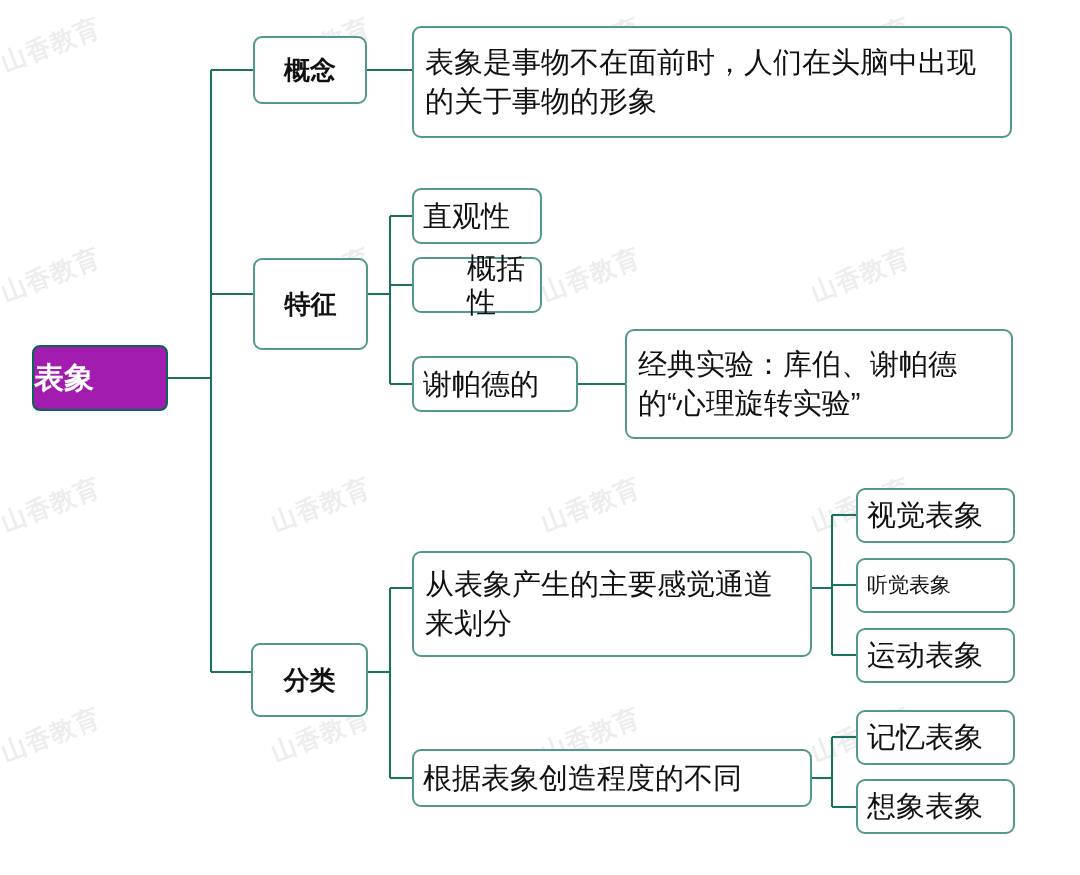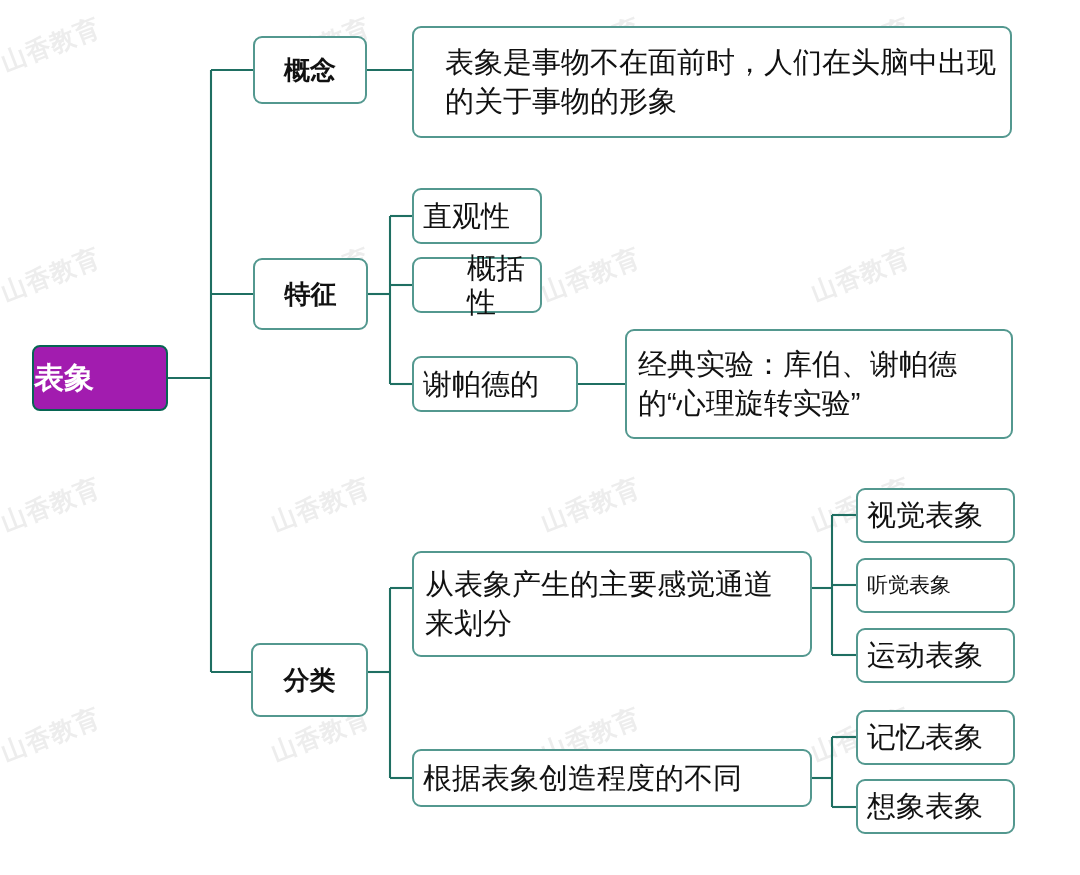--- a/index.html
+++ b/index.html
@@ -166,25 +166,25 @@
     </svg>
 
     <div class="node root" style="left:32px; top:345px; width:136px; height:66px; font-size:30px;">
       <span class="node-label">表象</span>
     </div>
 
     <div class="node branch" style="left:253px; top:36px; width:114px; height:68px; font-size:26px;">
       <span class="node-label">概念</span>
     </div>
 
-    <div class="node leaf wrap" style="left:412px; top:26px; width:600px; height:112px; font-size:29px;padding-left:20px;">
+    <div class="node leaf wrap" style="left:412px; top:26px; width:600px; height:112px; font-size:29px;">
       <span class="node-label">表象是事物不在面前时，人们在头脑中出现的关于事物的形象</span>
     </div>
 
-    <div class="node branch" style="left:253px; top:258px; width:115px; height:72px; font-size:26px;">
+    <div class="node branch" style="left:253px; top:258px; width:115px; height:92px; font-size:26px;">
       <span class="node-label">特征</span>
     </div>
 
     <div class="node leaf" style="left:412px; top:188px; width:130px; height:56px; font-size:29px;">
       <span class="node-label">直观性</span>
     </div>
 
     <div class="node leaf" style="left:412px; top:257px; width:130px; height:56px; font-size:29px;padding-left:44px;">
       <span class="node-label">概括性</span>
     </div>

